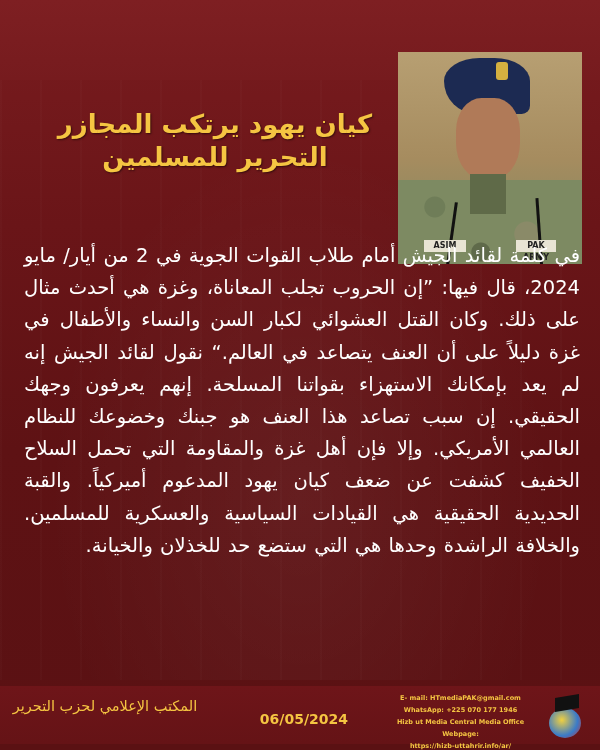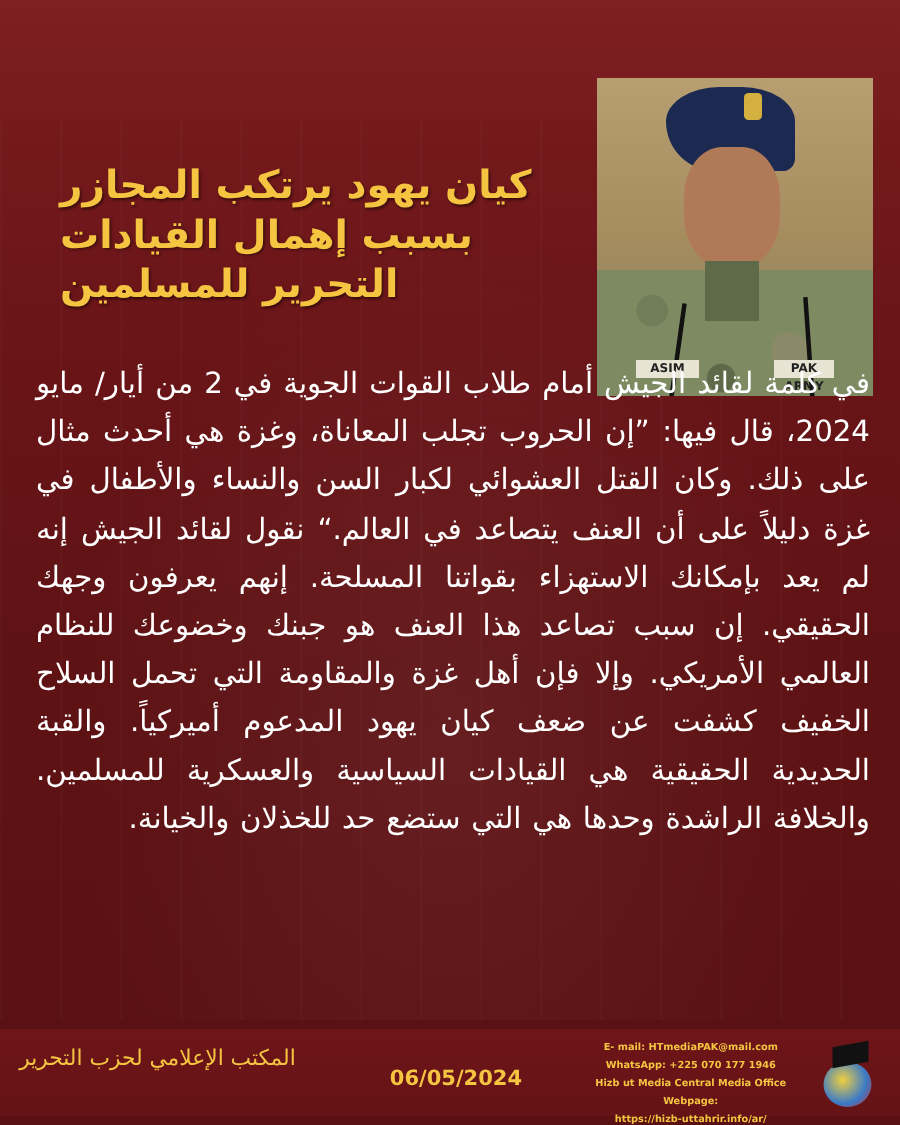--- a/index.html
+++ b/index.html
@@ -50,21 +50,21 @@
   .photo .name-tag, .photo .army-tag {
     position:absolute; top:188px; height:12px; background:#e8e4d4;
     font:bold 8px "DejaVu Sans", sans-serif; color:#222; text-align:center; line-height:12px;
   }
   .photo .name-tag { left:26px; width:42px; }
   .photo .army-tag { left:118px; width:40px; }
   .photo .mic { position:absolute; width:3px; background:#111; }
 
   .title {
     position:absolute; left:40px; top:108px; width:350px;
-    direction:rtl; text-align:left;
+    direction:rtl; text-align:center;
     color:#f5c542; font-weight:bold; font-size:26px; line-height:33px;
     text-shadow: 1px 1px 2px rgba(0,0,0,0.5);
   }
   .body-text {
     position:absolute; left:24px; top:240px; width:556px;
     direction:rtl; text-align:justify;
     color:#ffffff; font-size:19.5px; line-height:32.2px;
     word-spacing:1px;
   }
   .footer {
@@ -109,33 +109,32 @@
   <div class="uniform"></div>
   <div class="collar"></div>
   <div class="mic" style="left:52px; top:150px; height:70px; transform:rotate(8deg);"></div>
   <div class="mic" style="left:140px; top:146px; height:74px; transform:rotate(-4deg);"></div>
   <div class="name-tag">ASIM</div>
   <div class="army-tag">PAK ARMY</div>
 </div>
 
 <div class="title">
   <div>كيان يهود يرتكب المجازر</div>
-  <div>بسبب إهمال القيادات</div>
   <div>التحرير للمسلمين</div>
 </div>
 
 <div class="body-text">في كلمة لقائد الجيش أمام طلاب القوات الجوية في 2 من أيار/ مايو 2024، قال فيها: ”إن الحروب تجلب المعاناة، وغزة هي أحدث مثال على ذلك. وكان القتل العشوائي لكبار السن والنساء والأطفال في غزة دليلاً على أن العنف يتصاعد في العالم.“ نقول لقائد الجيش إنه لم يعد بإمكانك الاستهزاء بقواتنا المسلحة. إنهم يعرفون وجهك الحقيقي. إن سبب تصاعد هذا العنف هو جبنك وخضوعك للنظام العالمي الأمريكي. وإلا فإن أهل غزة والمقاومة التي تحمل السلاح الخفيف كشفت عن ضعف كيان يهود المدعوم أميركياً. والقبة الحديدية الحقيقية هي القيادات السياسية والعسكرية للمسلمين. والخلافة الراشدة وحدها هي التي ستضع حد للخذلان والخيانة.</div>
 
 <div class="footer">
   <div class="footer-office">
     <div>المكتب الإعلامي لحزب التحرير</div>
   </div>
   <div class="footer-date">06/05/2024</div>
   <div class="footer-contacts">
-    <div>E- mail: HTmediaPAK@mail.com</div>
+    <div>E- mail: HTmediaPAK@gmail.com</div>
     <div>WhatsApp: +225 070 177 1946</div>
     <div>Hizb ut Media Central Media Office Webpage:</div>
     <div>https://hizb-uttahrir.info/ar/</div>
   </div>
   <div class="footer-logo">
     <div class="globe"></div>
     <div class="flag"></div>
   </div>
 </div>
 

